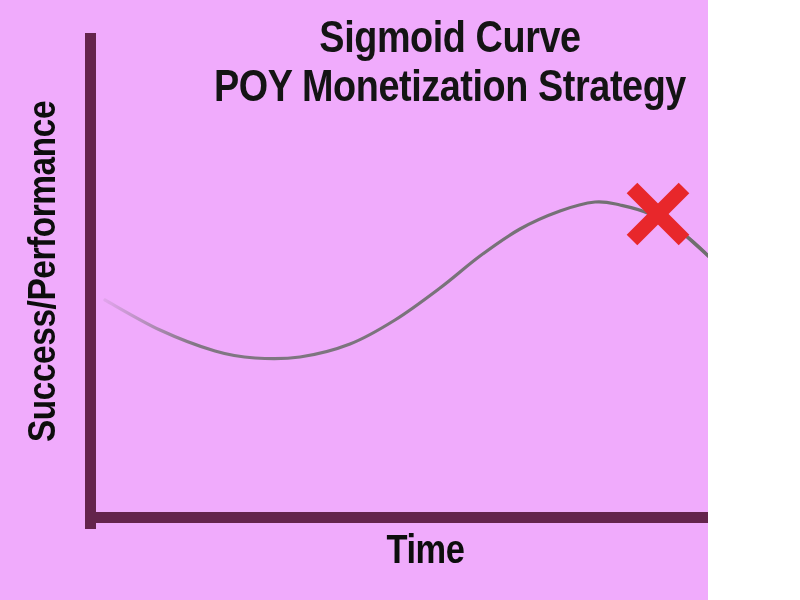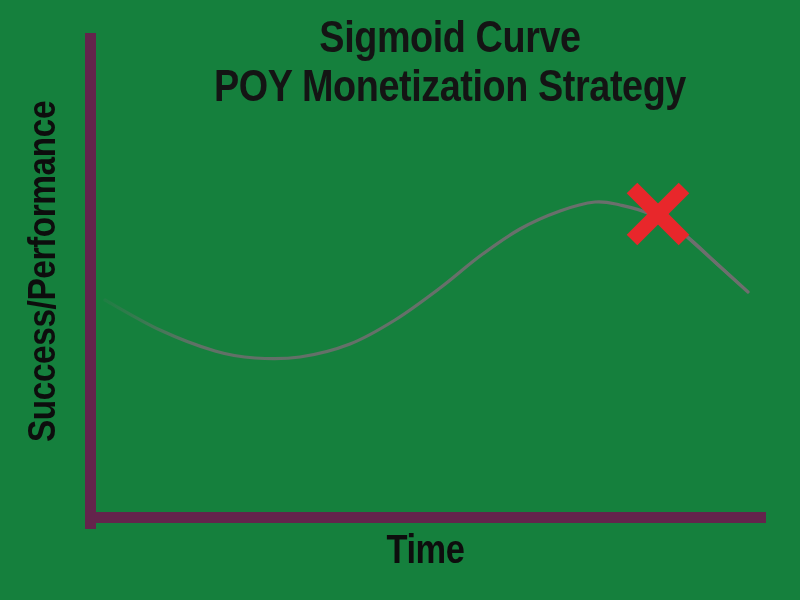--- a/index.html
+++ b/index.html
@@ -5,23 +5,23 @@
   html, body {
     margin: 0;
     padding: 0;
     background: #ffffff;
   }
   body {
     font-family: "Liberation Sans", sans-serif;
   }
   #figure {
     position: relative;
-    width: 800px;
+    width: 708px;
     height: 600px;
-    background: #15803d;
+    background: #f0abfc;
     overflow: hidden;
   }
 
   
   .title-block {
     position: absolute;
     left: 110px;
     top: 14px;
     width: 680px;
     text-align: center;

